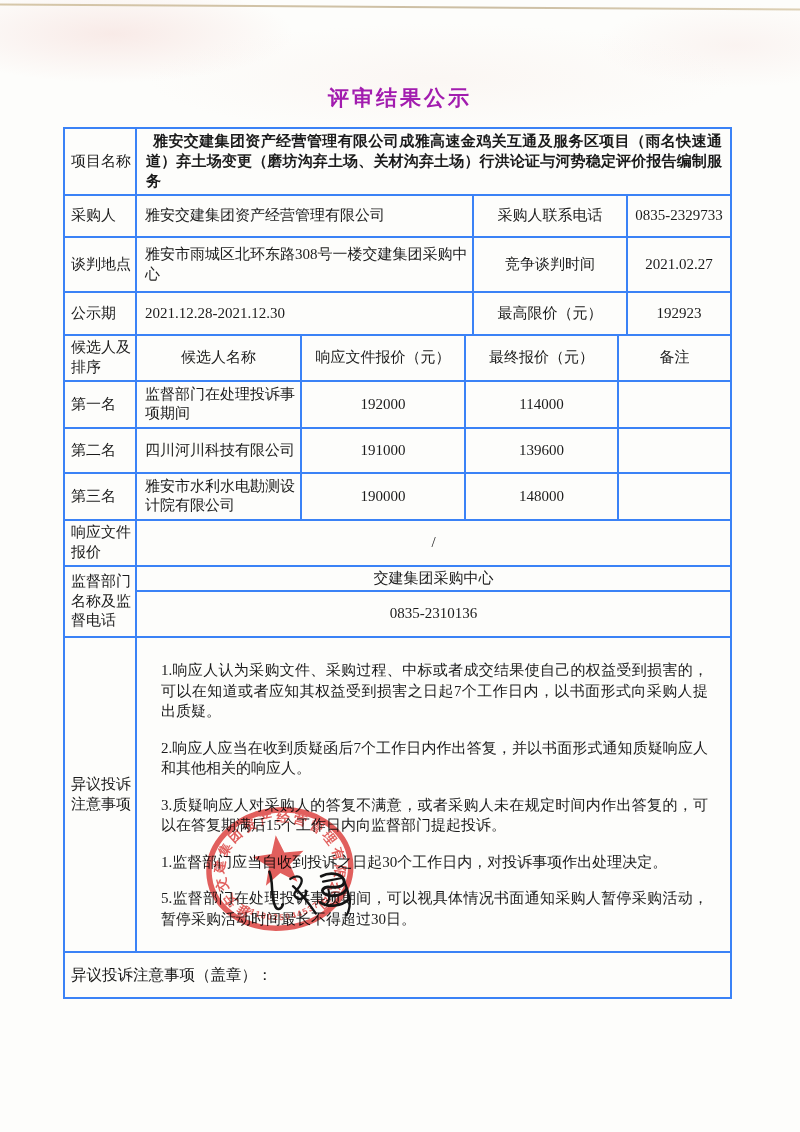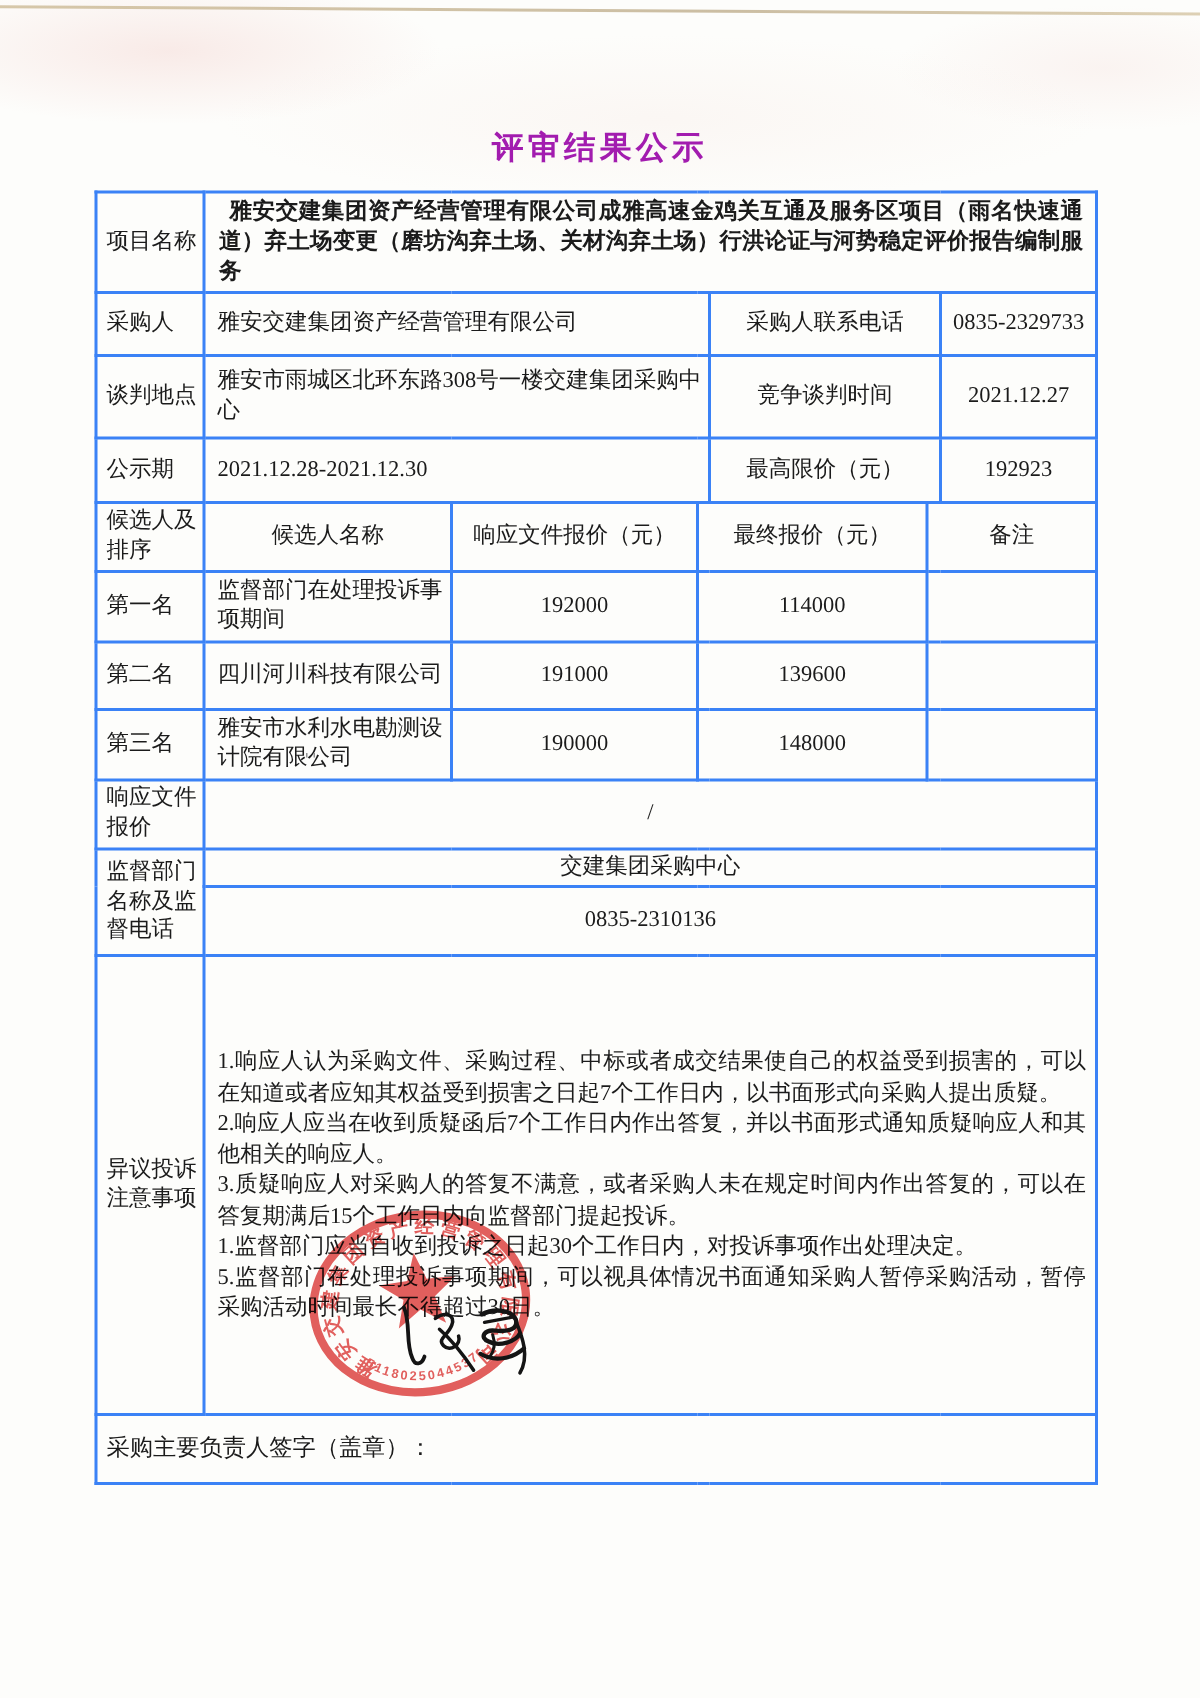--- a/index.html
+++ b/index.html
@@ -30,21 +30,21 @@
   td{
     border:2px solid #3b82f6;font-size:15px;line-height:1.32;
     vertical-align:middle;padding:2px 4px;overflow:hidden;
     font-weight:500;
   }
   td.lbl{padding:2px 2px 2px 6px;text-align:left;}
   td.ctr{text-align:center;border-radius:18px;}
   td.val{text-align:left;padding-left:8px;}
   td.project-val{padding:3px 8px 3px 9px;text-indent:7px;text-align:justify;font-weight:600;}
   .obj-cell{vertical-align:middle;padding:6px 6px 6px 8px;}
-  .obj-cell p{margin:0;text-align:justify;line-height:20.5px;}
+  .obj-cell p{margin:16px;text-align:justify;line-height:20.5px;}
   .sig-cell{padding-left:6px;font-size:15.5px;}
   .seal{
     position:absolute;left:204px;top:804px;width:152px;height:132px;
     transform:rotate(-7deg);opacity:.88;mix-blend-mode:multiply;
   }
   .signature{position:absolute;left:260px;top:868px;width:106px;height:50px;}
   .artifact{
     position:absolute;left:203px;top:500px;font-size:11px;color:#8a8a8a;
     letter-spacing:2px;font-family:"DejaVu Sans",sans-serif;
   }
@@ -74,21 +74,21 @@
   <tr>
     <td class="lbl" style="height:36px">采购人</td>
     <td colspan="3" class="val">雅安交建集团资产经营管理有限公司</td>
     <td colspan="2" class="ctr">采购人联系电话</td>
     <td class="ctr">0835-2329733</td>
   </tr>
   <tr>
     <td class="lbl" style="height:49px">谈判地点</td>
     <td colspan="3" class="val">雅安市雨城区北环东路308号一楼交建集团采购中心</td>
     <td colspan="2" class="ctr">竞争谈判时间</td>
-    <td class="ctr">2021.12.27</td>
+    <td class="ctr">2021.02.27</td>
   </tr>
   <tr>
     <td class="lbl" style="height:37px">公示期</td>
     <td colspan="3" class="val">2021.12.28-2021.12.30</td>
     <td colspan="2" class="ctr">最高限价（元）</td>
     <td class="ctr">192923</td>
   </tr>
   <tr>
     <td class="lbl" style="height:38px">候选人及排序</td>
     <td class="ctr">候选人名称</td>
@@ -132,21 +132,21 @@
     <td class="lbl" style="height:300px">异议投诉注意事项</td>
     <td colspan="6" class="obj-cell">
       <p>1.响应人认为采购文件、采购过程、中标或者成交结果使自己的权益受到损害的，可以在知道或者应知其权益受到损害之日起7个工作日内，以书面形式向采购人提出质疑。</p>
       <p>2.响应人应当在收到质疑函后7个工作日内作出答复，并以书面形式通知质疑响应人和其他相关的响应人。</p>
       <p>3.质疑响应人对采购人的答复不满意，或者采购人未在规定时间内作出答复的，可以在答复期满后15个工作日内向监督部门提起投诉。</p>
       <p>1.监督部门应当自收到投诉之日起30个工作日内，对投诉事项作出处理决定。</p>
       <p>5.监督部门在处理投诉事项期间，可以视具体情况书面通知采购人暂停采购活动，暂停采购活动时间最长不得超过30日。</p>
     </td>
   </tr>
   <tr>
-    <td colspan="7" class="sig-cell" style="height:40px">采购主要负责人签字（盖章）：</td>
+    <td colspan="7" class="sig-cell" style="height:40px">异议投诉注意事项（盖章）：</td>
   </tr>
 </tbody>
   </table>
 
 <div class="artifact">''</div>
 
 <svg class="seal" viewBox="0 0 152 132">
   <ellipse cx="76" cy="65" rx="71" ry="59" fill="none" stroke="#df4a48" stroke-width="5.5"></ellipse>
   <polygon fill="#df4a48" points="76,31 82.5,49.1 101.7,49.7 86.5,61.4 91.9,79.8 76,69 60.1,79.8 65.5,61.4 50.3,49.7 69.5,49.1"></polygon>
   <defs>

